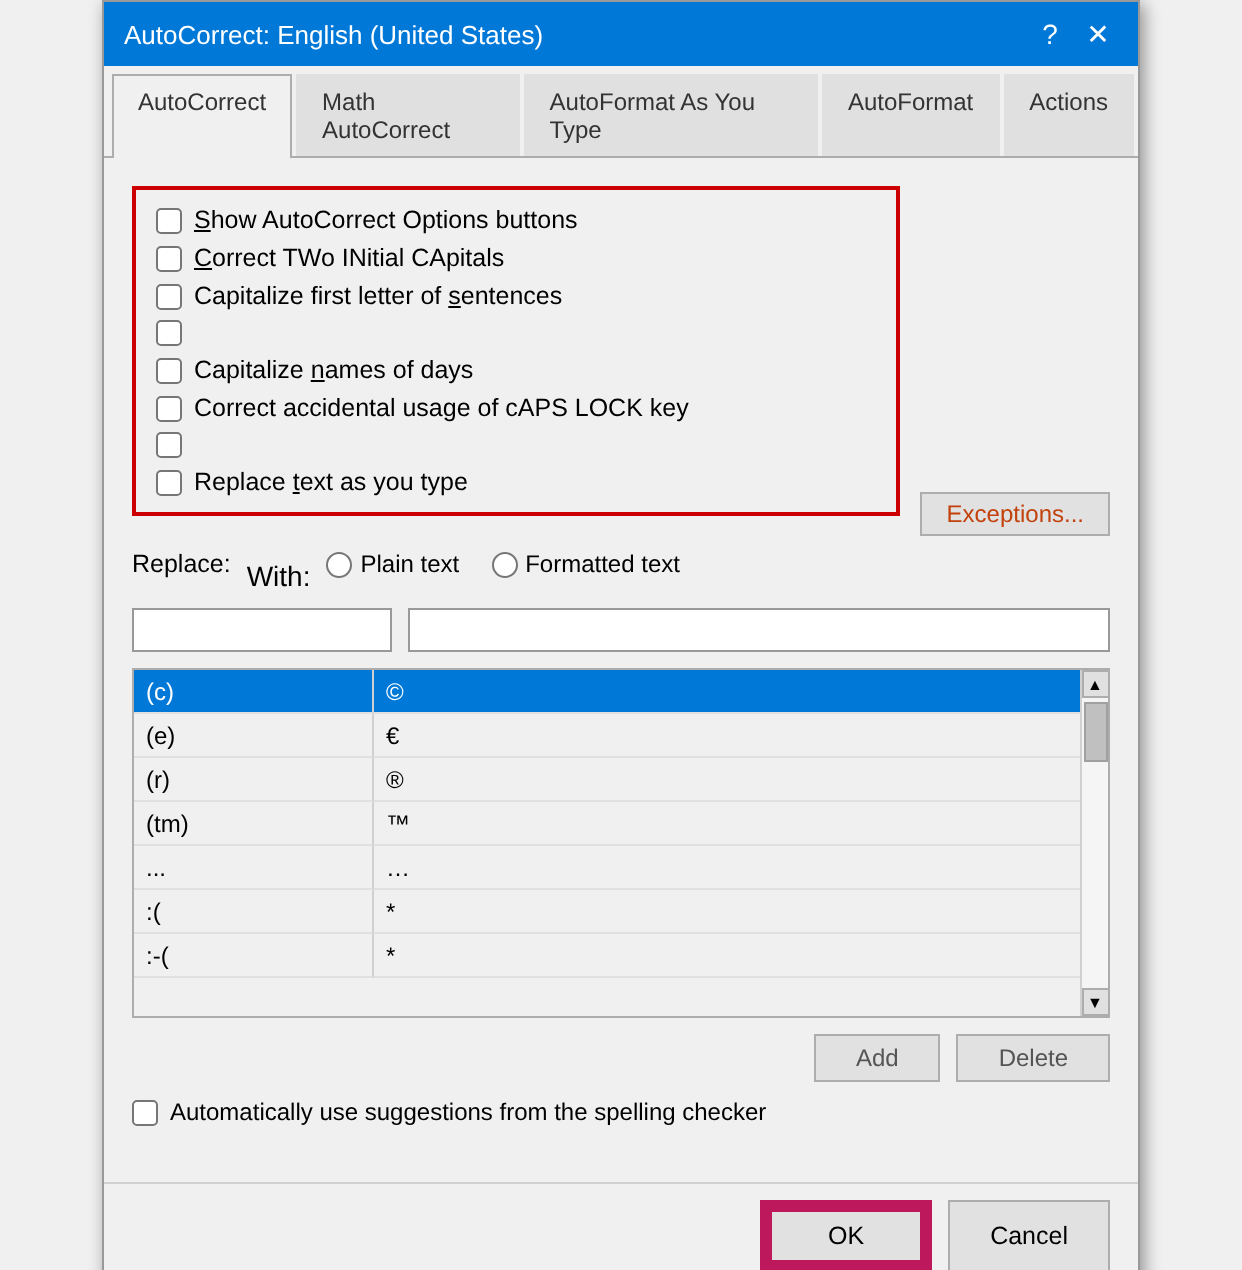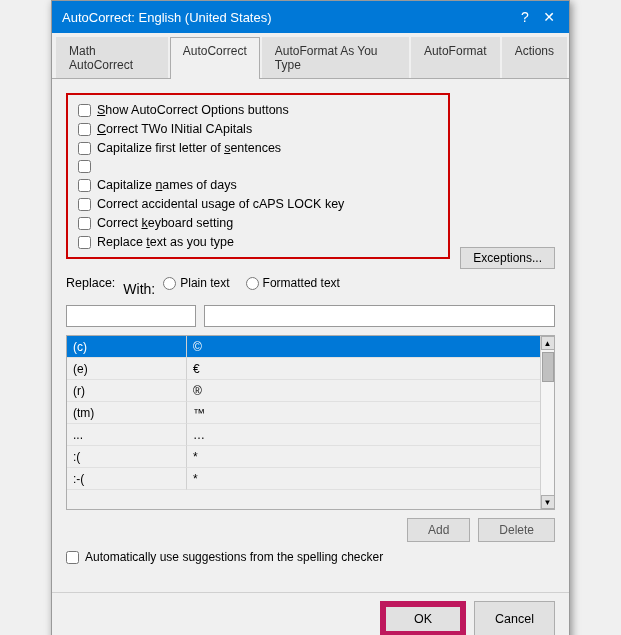--- a/index.html
+++ b/index.html
@@ -96,21 +96,21 @@
       cursor: pointer;
       font-size: 12.5px;
     }
     .checkbox-item label u { text-decoration: underline; }
     .exceptions-btn {
       padding: 3px 12px;
       background: #e1e1e1;
       border: 1px solid #adadad;
       cursor: pointer;
       font-size: 12px;
-      color: #000000;
+      color: #c2410c;
     }
 
     .replace-row {
       display: flex;
       align-items: center;
       gap: 8px;
       margin-bottom: 8px;
     }
     .replace-label { font-size: 12.5px; }
     .with-label { font-size: 14px; margin-top: 12px; }
@@ -275,26 +275,26 @@
 
   <div class="title-bar">
     <span>AutoCorrect: English (United States)</span>
     <div class="title-bar-buttons">
       <button class="title-btn">?</button>
       <button class="title-btn close-btn">✕</button>
     </div>
   </div>
 
   <div class="tabs">
+    <div class="tab active">
+      <span>AutoCorrect</span>
+    </div>
     <div class="tab">
       <span>Math AutoCorrect</span>
     </div>
-    <div class="tab active">
-      <span>AutoCorrect</span>
-    </div>
     <div class="tab">
       <span>AutoFormat As You Type</span>
     </div>
     <div class="tab">
       <span>AutoFormat</span>
     </div>
     <div class="tab">
       <span>Actions</span>
     </div>
   </div>
@@ -321,21 +321,20 @@
         <div class="checkbox-item">
           <input type="checkbox" style="">
           <label>Capitalize <u>n</u>ames of days</label>
         </div>
         <div class="checkbox-item">
           <input type="checkbox" style="">
           <label>Correct accidental usage of cAPS LOCK key</label>
         </div>
         <div class="checkbox-item">
           <input type="checkbox" style="">
-          <label>Correct <u>k</u>eyboard setting</label>
         </div>
         <div class="checkbox-item">
           <input type="checkbox" style="">
           <label>Replace <u>t</u>ext as you type</label>
         </div>
       </div>
       <div style="display:flex; flex-direction:column; align-items:flex-end; padding-top:4px;">
         <button class="exceptions-btn">Exceptions...</button>
       </div>
     </div>

